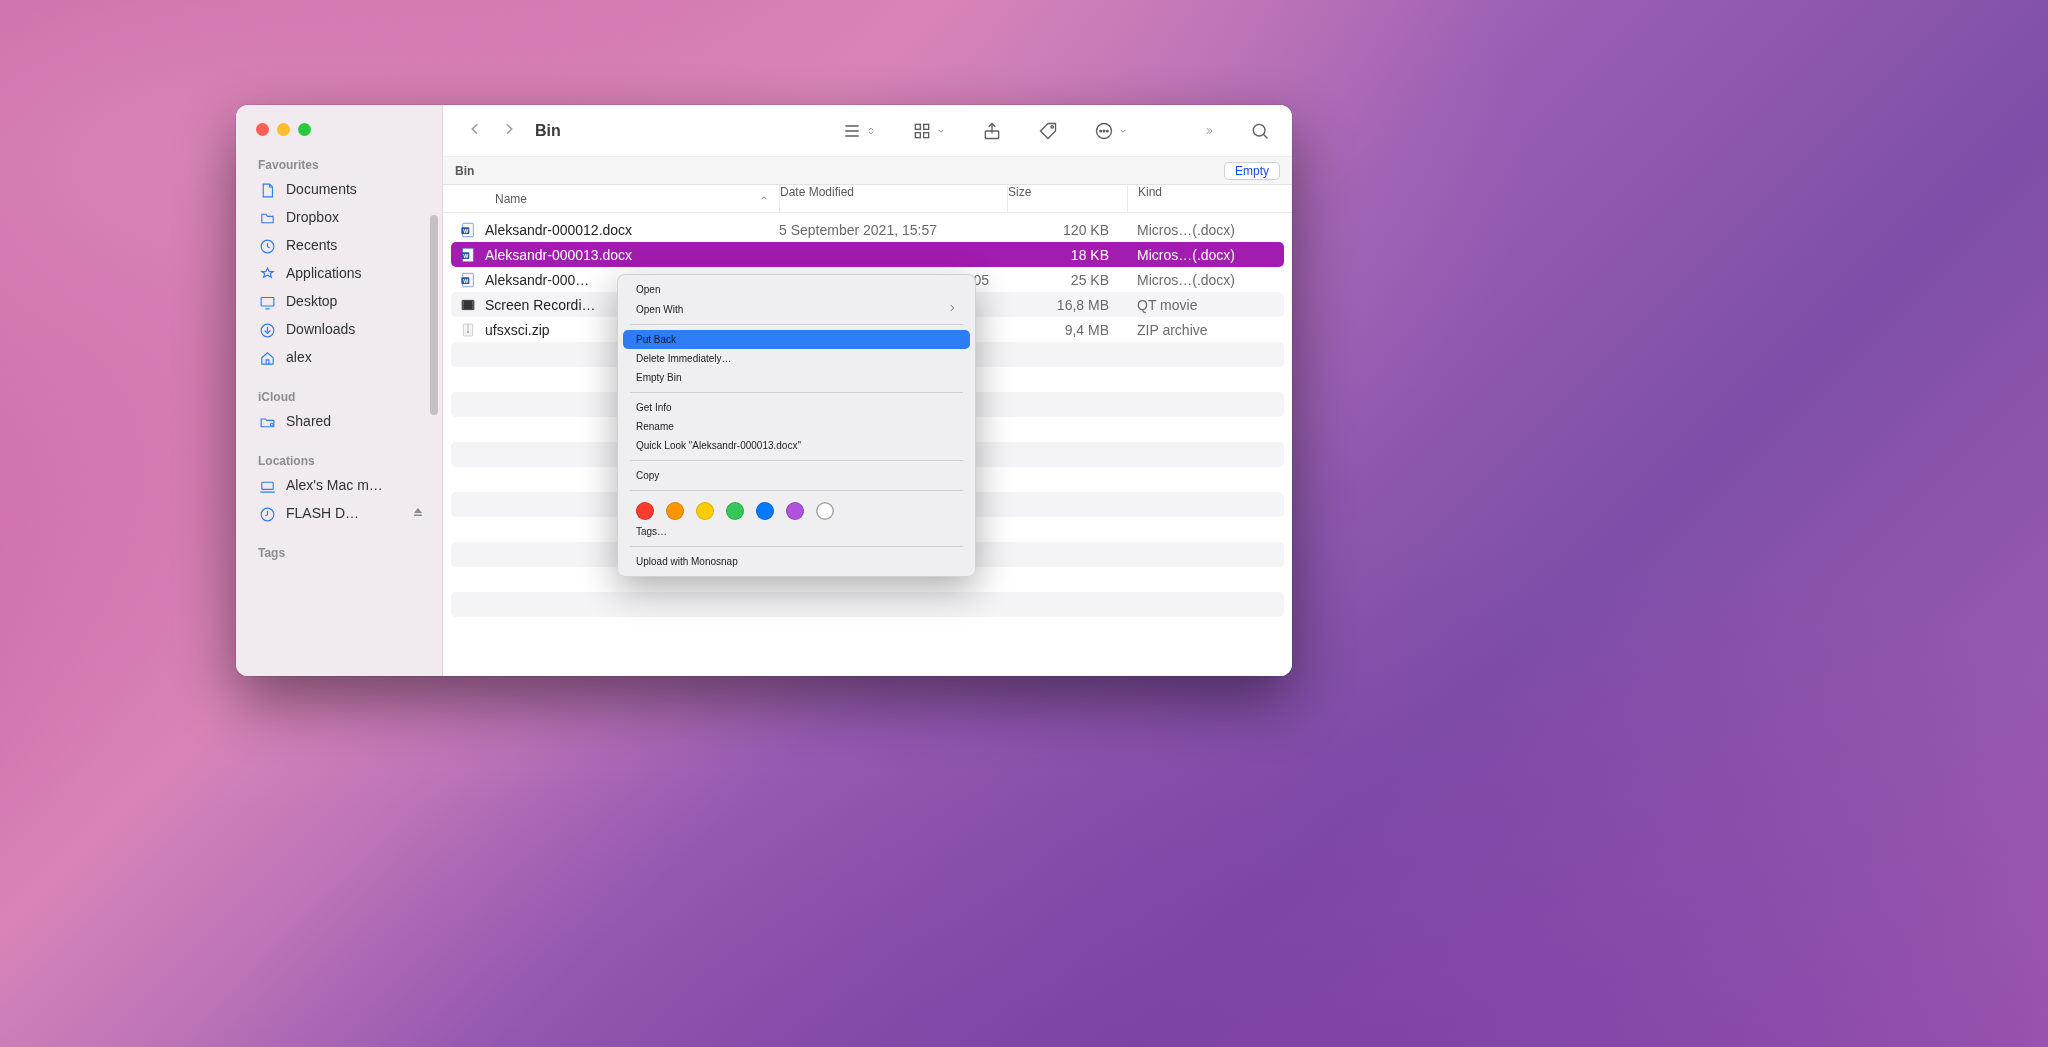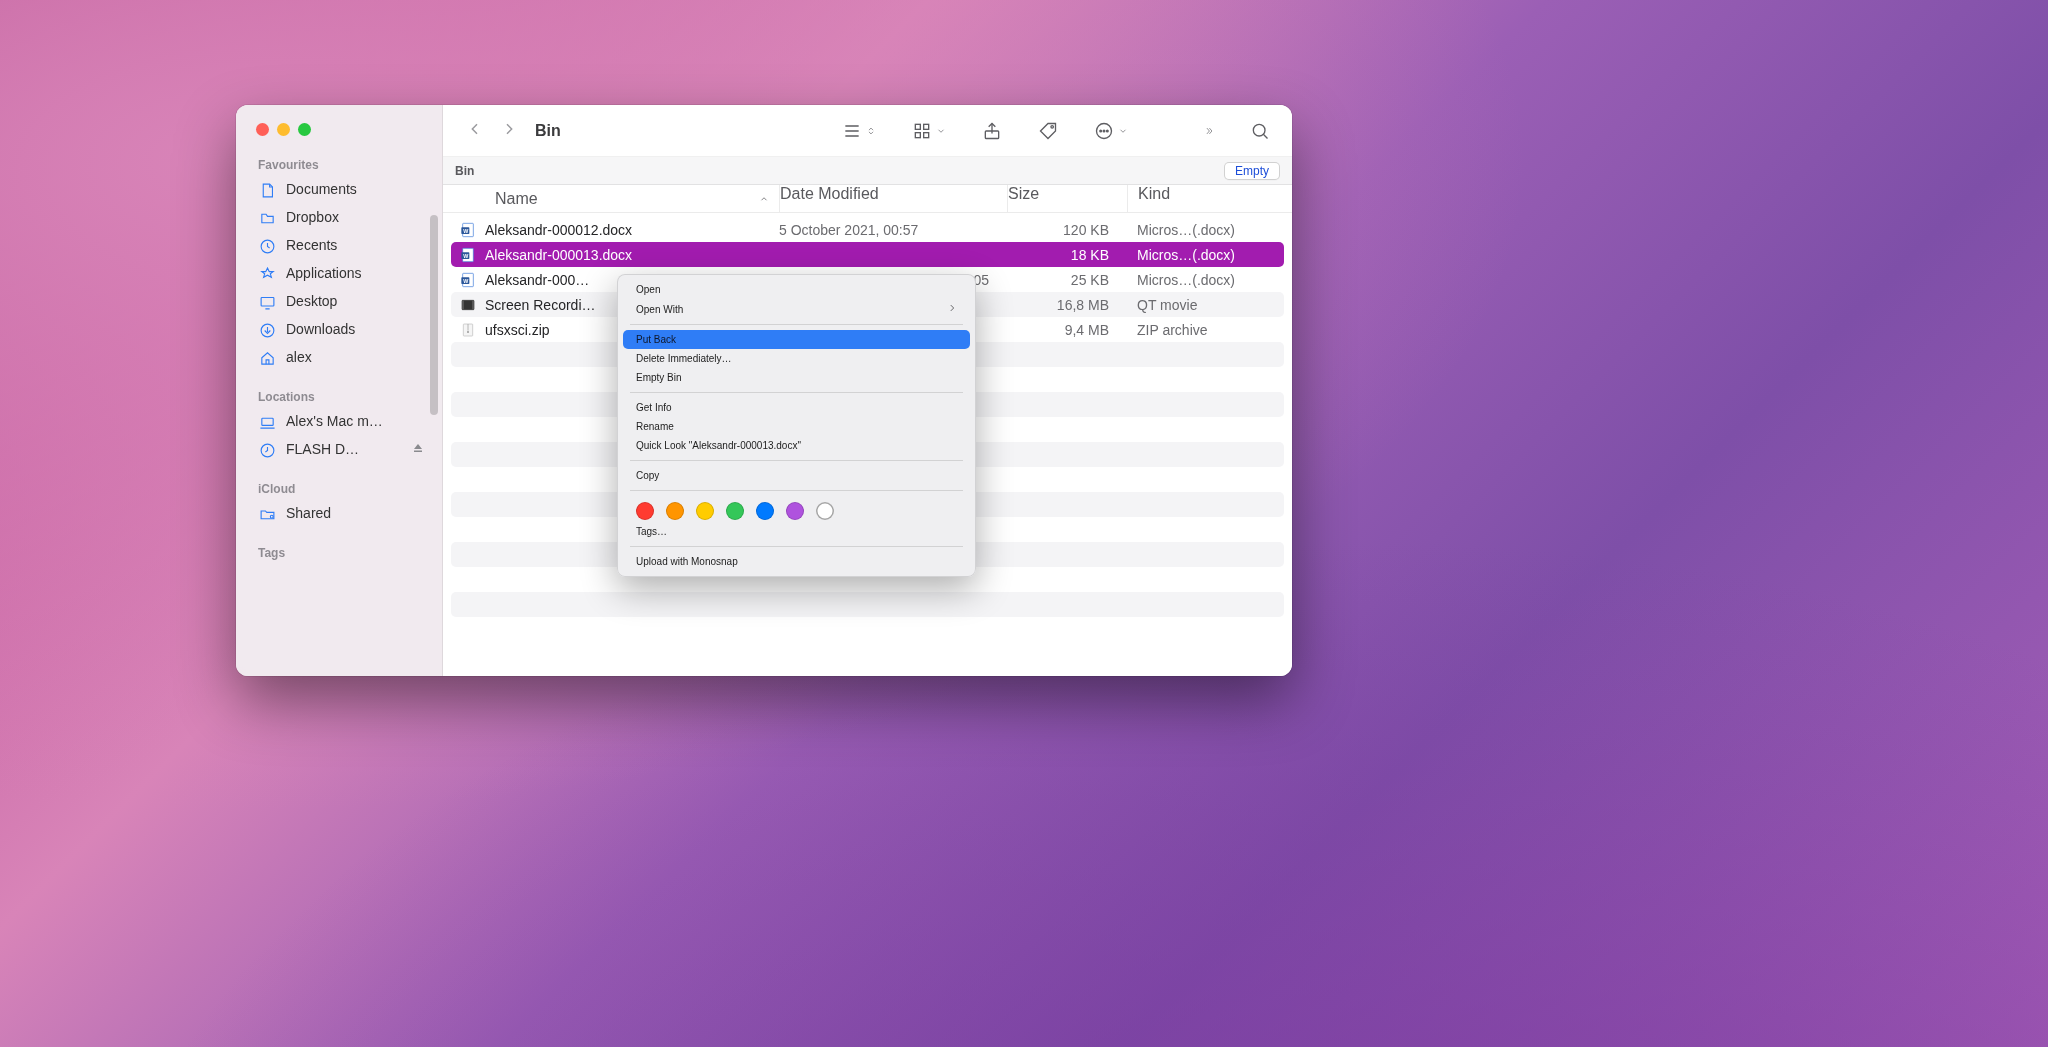--- a/index.html
+++ b/index.html
@@ -156,21 +156,21 @@
     border-radius: 5px;
     padding: 1px 10px;
     box-shadow: 0 1px 0 rgba(0,0,0,0.02);
   }
 
   
   .col-headers {
     height: 28px;
     display: flex;
     align-items: center;
-    font-size: 16px;
+    font-size: 12px;
     color: #59595d;
     border-bottom: 1px solid rgba(0,0,0,0.08);
   }
   .col-name { flex: 0 0 336px; padding-left: 52px; display:flex; align-items:center; gap:6px;}
   .col-name .sort-chev { margin-left:auto; margin-right:10px; }
   .col-mod  { flex: 0 0 228px; }
   .col-size { flex: 0 0 120px; }
   .col-kind { flex: 1; padding-left: 10px; }
   .col-div { border-left: 1px solid rgba(0,0,0,0.08); height: 100%; display:flex; }
   .sort-chev svg { width:10px; height:10px; stroke:#6b6b6f; fill:none; stroke-width:2;}
@@ -324,20 +324,33 @@
           <svg viewBox="0 0 24 24">
               <path d="M4 11l8-7 8 7v9H4z"></path>
               <path d="M10 20v-6h4v6"></path>
             </svg>
         </span>
         <span>alex</span>
       </div>
     </div>
 
     <div class="sidebar-section">
+      <div class="sidebar-heading">iCloud</div>
+      <div class="sidebar-item">
+        <span class="icon">
+          <svg viewBox="0 0 24 24">
+              <path d="M3 7h6l2 2h10v9H3z"></path>
+              <circle cx="18" cy="15" r="2"></circle>
+            </svg>
+        </span>
+        <span>Shared</span>
+      </div>
+    </div>
+
+    <div class="sidebar-section">
       <div class="sidebar-heading">Locations</div>
       <div class="sidebar-item">
         <span class="icon">
           <svg viewBox="0 0 24 24">
               <rect x="4" y="6" width="16" height="10" rx="1"></rect>
               <path d="M2 20h20"></path>
             </svg>
         </span>
         <span>Alex's Mac m…</span>
       </div>
@@ -348,33 +361,20 @@
               <path d="M12 7v5l-3 2"></path>
             </svg>
         </span>
         <span>FLASH D…</span>
         <span class="eject-icon">
           <svg viewBox="0 0 24 24">
               <path d="M12 4l8 10H4z"></path>
               <rect x="4" y="17" width="16" height="3"></rect>
             </svg>
         </span>
-      </div>
-    </div>
-
-    <div class="sidebar-section">
-      <div class="sidebar-heading">iCloud</div>
-      <div class="sidebar-item">
-        <span class="icon">
-          <svg viewBox="0 0 24 24">
-              <path d="M3 7h6l2 2h10v9H3z"></path>
-              <circle cx="18" cy="15" r="2"></circle>
-            </svg>
-        </span>
-        <span>Shared</span>
       </div>
     </div>
 
     <div class="sidebar-section">
       <div class="sidebar-heading">Tags</div>
     </div>
 
     <div class="sidebar-scrollbar"></div>
   </div>
 
@@ -484,21 +484,21 @@
         <div class="cell cell-name">
           <span class="file-icon">
             <svg viewBox="0 0 24 24">
                 <rect x="4" y="2" width="16" height="20" rx="1" fill="#fff" stroke="#3b78d8"></rect>
                 <rect x="2" y="8" width="12" height="10" rx="1" fill="#2b579a"></rect>
                 <text x="5" y="16" font-size="8" fill="#fff" font-weight="700">W</text>
               </svg>
           </span>
           <span>Aleksandr-000012.docx</span>
         </div>
-        <div class="cell cell-mod">5 October 2021, 00:57</div>
+        <div class="cell cell-mod">5 September 2021, 15:57</div>
         <div class="cell cell-size">120 KB</div>
         <div class="cell cell-kind">Micros…(.docx)</div>
       </div>
 
       <div class="file-row alt selected-focus">
         <div class="cell cell-name">
           <span class="file-icon">
             <svg viewBox="0 0 24 24">
                 <rect x="4" y="2" width="16" height="20" rx="1" fill="#fff" stroke="#3b78d8"></rect>
                 <rect x="2" y="8" width="12" height="10" rx="1" fill="#2b579a"></rect>

